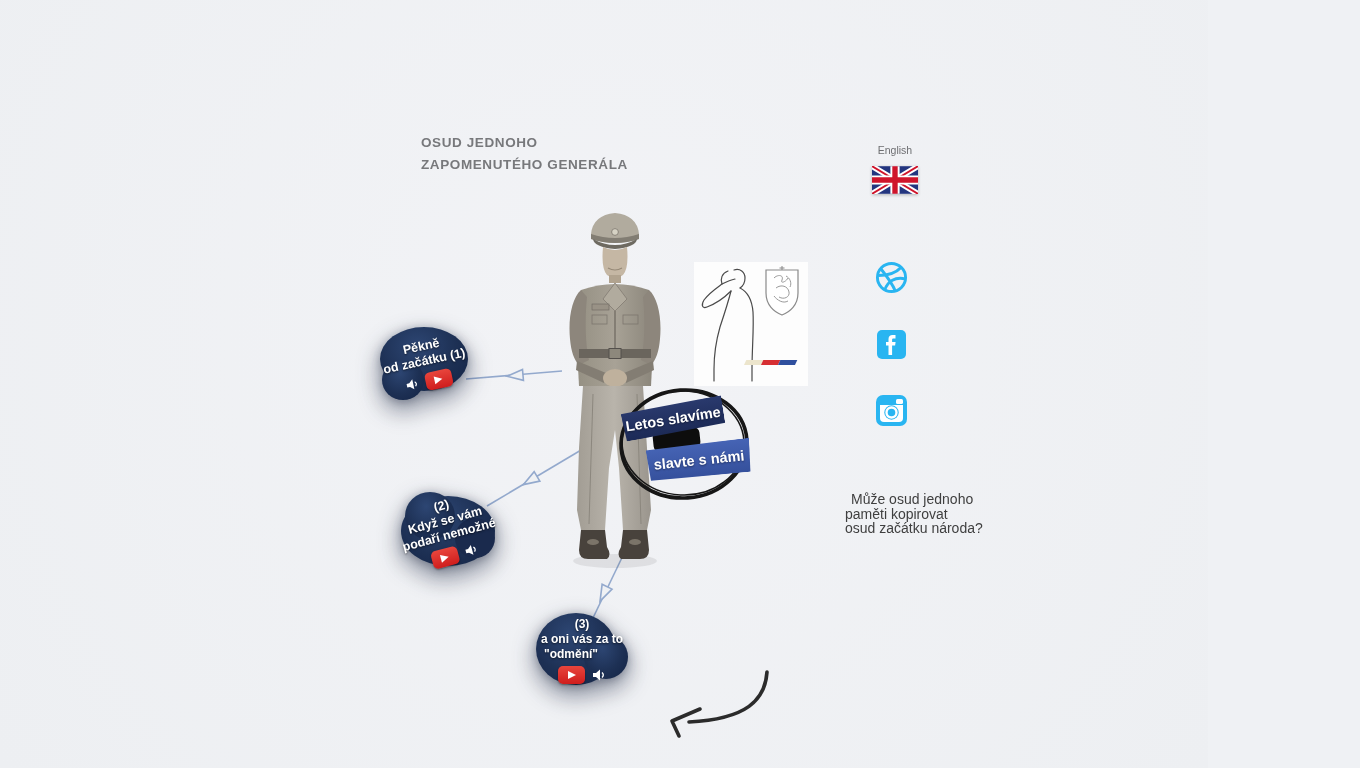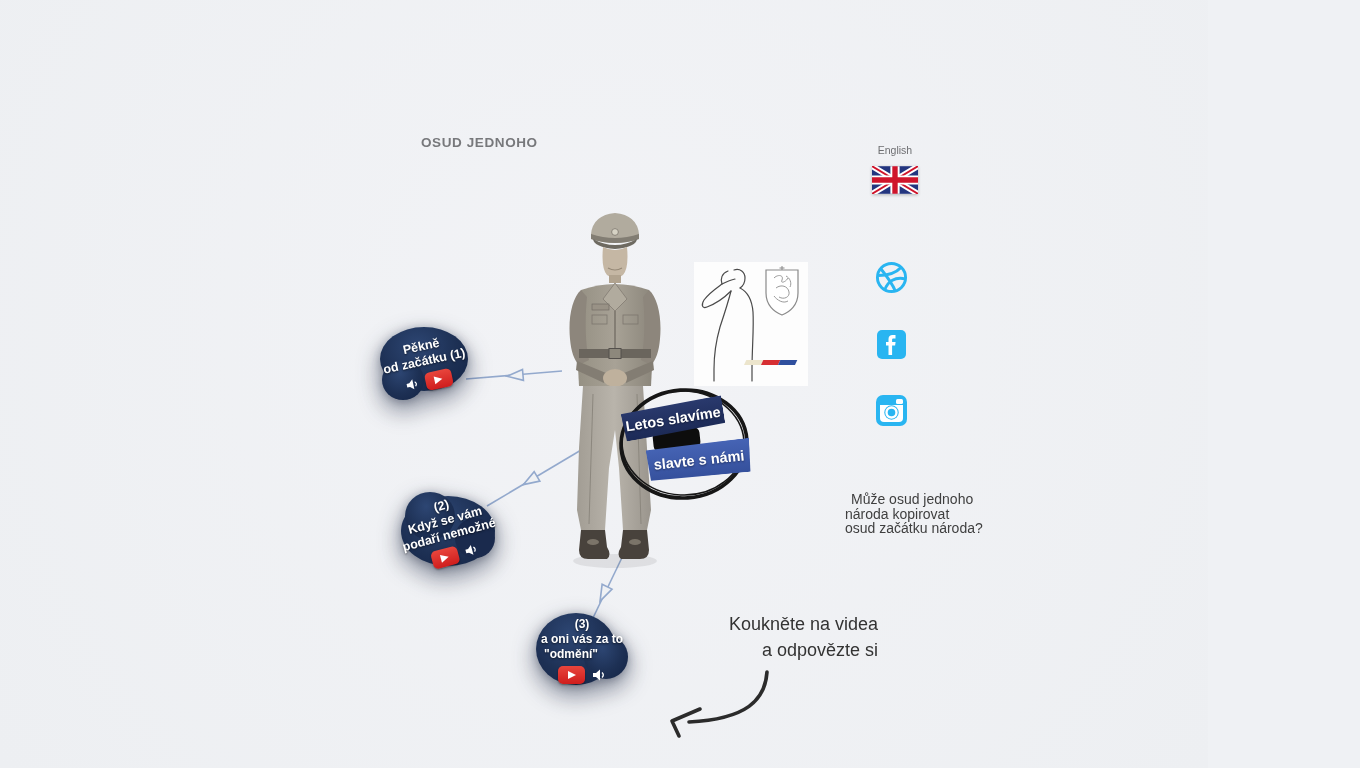--- a/index.html
+++ b/index.html
@@ -97,20 +97,21 @@
     </g>
     <g fill="#eff1f4" stroke="#93a9cd" stroke-width="1.6">
       <path d="M9,0 L-7,-5.5 L-7,5.5 Z" transform="translate(516,375.5) rotate(175)"></path>
       <path d="M9,0 L-7,-5.5 L-7,5.5 Z" transform="translate(531,480) rotate(149)"></path>
       <path d="M9,0 L-7,-5.5 L-7,5.5 Z" transform="translate(604,593) rotate(116)"></path>
     </g>
   </svg>
 
   <div class="abs page-title">
     <div>OSUD JEDNOHO</div>
+    <div>ZAPOMENUTÉHO GENERÁLA</div>
   </div>
 
   <div class="abs lang">
     <div class="lbl">English</div>
     <svg width="46" height="28" viewBox="0 0 60 36">
       <rect width="60" height="36" fill="#23357f"></rect>
       <path d="M0,0 L60,36 M60,0 L0,36" stroke="#fff" stroke-width="7.5"></path>
       <path d="M0,0 L60,36 M60,0 L0,36" stroke="#cf142b" stroke-width="2.6"></path>
       <path d="M30,0 V36 M0,18 H60" stroke="#fff" stroke-width="12"></path>
       <path d="M30,0 V36 M0,18 H60" stroke="#cf142b" stroke-width="7"></path>
@@ -290,29 +291,25 @@
   <div class="ribbon ribbon1">
     <span>Letos slavíme</span>
   </div>
   <div class="ribbon ribbon2">
     <span>slavte s námi</span>
   </div>
 
   <div class="abs questions">
     <div class="q1">
       <div class="l1">Může osud jednoho</div>
-      <div>národa kopirovat</div>
+      <div>paměti kopirovat</div>
       <div>osud začátku národa?</div>
     </div>
   </div>
 
-  <div class="abs cta">
-    <div>Koukněte na videa</div>
-    <div>a odpovězte si</div>
-  </div>
 
   <svg class="abs arrow-svg" width="130" height="95" viewBox="0 0 130 95">
     <g stroke="#2b2b2b" stroke-width="3.6" fill="none" stroke-linecap="round" stroke-linejoin="round">
       <path d="M112,17 C110,45 92,64 34,67"></path>
       <path d="M45,54 L17,66 L24,81"></path>
     </g>
   </svg>
 
 </div>
 

